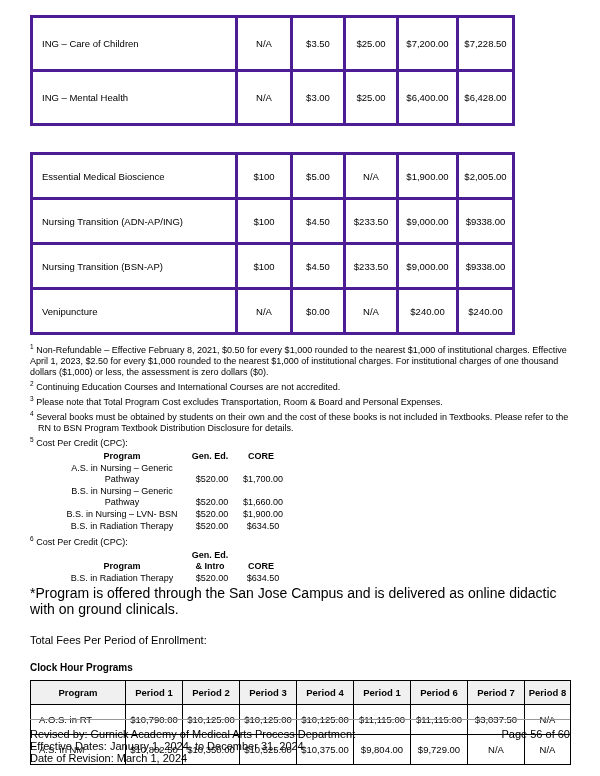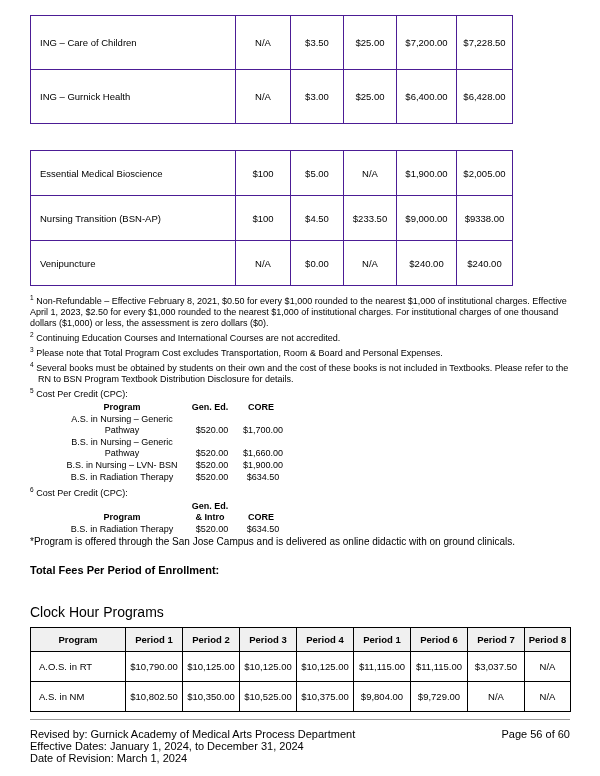--- a/index.html
+++ b/index.html
@@ -3,21 +3,21 @@
 <meta charset="utf-8">
 <style>
   *{margin:0;padding:0;box-sizing:border-box}
   html,body{background:#fff}
   body{font-family:"Liberation Sans",sans-serif;color:#000;width:600px}
   .page{position:relative;width:600px;height:776px;background:#fff;padding:15px 30px 0;overflow:hidden}
   table{border-collapse:collapse}
 
   
   .fee-table{width:482px;table-layout:fixed}
-  .fee-table td{border:1px solid #4c1d95;font-size:9.5px;text-align:center;vertical-align:middle;padding:2px 4px}
+  .fee-table td{border:3px solid #4c1d95;font-size:9.5px;text-align:center;vertical-align:middle;padding:2px 4px}
   .fee-table td.prog{text-align:left;padding-left:9px}
   .t1 td{height:54px}
   .t2{margin-top:26px}
   .t2 td{height:45px}
   col.c-prog{width:205px}col.c-n1{width:55px}col.c-n2{width:53px}col.c-n3{width:53px}col.c-n4{width:60px}col.c-n5{width:56px}
 
   
   .footnotes{margin-top:6px;font-size:9px;line-height:11px;width:540px}
   .fn{margin:0}
   .fn sup{font-size:6.5px}
@@ -26,23 +26,23 @@
 
   
   .cpc{font-size:9px;line-height:11px;margin:1px 0;table-layout:fixed}
   .cpc th,.cpc td{padding:0.5px 2px;text-align:center;vertical-align:bottom}
   .cpc th{font-weight:bold;text-align:center;white-space:pre-line}
   .cpc .col-prog{width:158px;padding-left:28px}
   .cpc .col-gen{width:44px}
   .cpc .col-core{width:58px}
   .cpc td.val{padding-left:6px}
 
-  .star-note{font-size:10px}
-  .h-total{margin-top:17px;font-size:11px;font-weight:bold}
-  .h-clock{margin-top:28px;font-size:14px;font-weight:normal}
+  .star-note{font-size:14px}
+  .h-total{margin-top:17px;font-size:11px;font-weight:normal}
+  .h-clock{margin-top:16px;font-size:10px;font-weight:bold}
 
   
   .clock-table{width:540px;margin-top:7px;table-layout:fixed}
   .clock-table th,.clock-table td{border:1px solid #000;font-size:9.5px;padding:2px 3px;text-align:center;vertical-align:middle}
   .clock-table th{background:#f0f0f0;font-weight:bold;height:24px}
   .clock-table td{height:30px}
   .clock-table td.prog{text-align:left;padding-left:8px}
   col.k-prog{width:95px}col.k-p{width:57px}col.k-p8{width:46px}
 
   
@@ -66,21 +66,21 @@
     <tbody>
       <tr>
         <td class="prog">ING – Care of Children</td>
         <td>N/A</td>
         <td>$3.50</td>
         <td>$25.00</td>
         <td>$7,200.00</td>
         <td>$7,228.50</td>
       </tr>
       <tr>
-        <td class="prog">ING – Gurnick Health</td>
+        <td class="prog">ING – Mental Health</td>
         <td>N/A</td>
         <td>$3.00</td>
         <td>$25.00</td>
         <td>$6,400.00</td>
         <td>$6,428.00</td>
       </tr>
     </tbody>
   </table>
 
   <table class="fee-table t2">
@@ -95,20 +95,28 @@
     <tbody>
       <tr>
         <td class="prog">Essential Medical Bioscience</td>
         <td>$100</td>
         <td>$5.00</td>
         <td>N/A</td>
         <td>$1,900.00</td>
         <td>$2,005.00</td>
       </tr>
       <tr>
+        <td class="prog">Nursing Transition (ADN-AP/ING)</td>
+        <td>$100</td>
+        <td>$4.50</td>
+        <td>$233.50</td>
+        <td>$9,000.00</td>
+        <td>$9338.00</td>
+      </tr>
+      <tr>
         <td class="prog">Nursing Transition (BSN-AP)</td>
         <td>$100</td>
         <td>$4.50</td>
         <td>$233.50</td>
         <td>$9,000.00</td>
         <td>$9338.00</td>
       </tr>
       <tr>
         <td class="prog">Venipuncture</td>
         <td>N/A</td>

